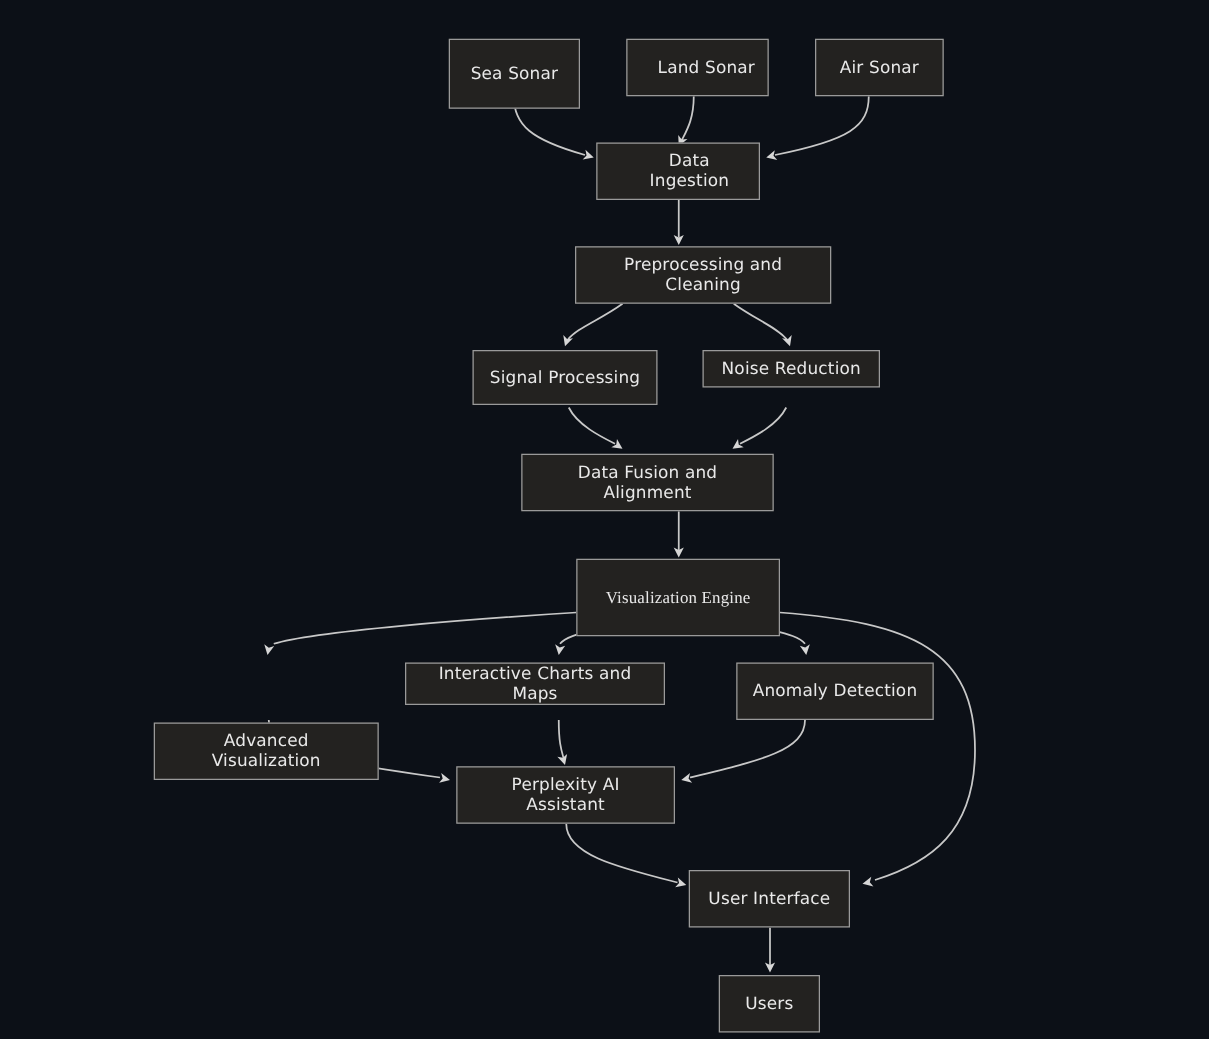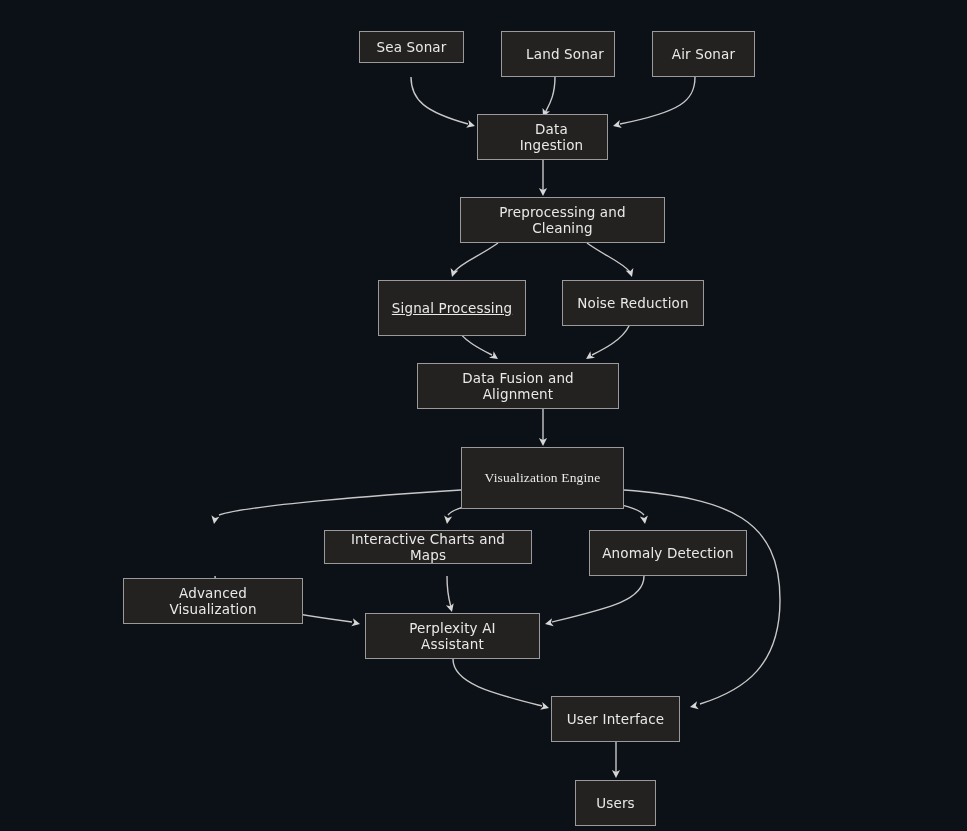--- a/index.html
+++ b/index.html
@@ -93,39 +93,39 @@
       <polygon points="0,0 -8.06,-4.056 -5.9799999999999995,0 -8.06,4.056" class="arrow-head" transform="translate(452,612) rotate(74)"></polygon>
       <path d="M 644,576 C 644,600 610,608 552,622" class="edge-path"></path>
       <polygon points="0,0 -8.06,-4.056 -5.9799999999999995,0 -8.06,4.056" class="arrow-head" transform="translate(545,624) rotate(168)"></polygon>
       <path d="M 453,659 C 453,684 495,694 542,706" class="edge-path"></path>
       <polygon points="0,0 -8.06,-4.056 -5.9799999999999995,0 -8.06,4.056" class="arrow-head" transform="translate(549,708) rotate(15)"></polygon>
       <path d="M 616,742 L 616,772" class="edge-path"></path>
       <polygon points="0,0 -8.06,-4.056 -5.9799999999999995,0 -8.06,4.056" class="arrow-head" transform="translate(616,778) rotate(90)"></polygon>
     </svg>
 
   <div id="node-layer">
-      <div class="node" style="left: 359px; top: 31px; width: 105px; height: 32px;">
+      <div class="node" style="left: 359px; top: 31px; width: 105px; height: 56px;">
         <span>Sea Sonar</span>
       </div>
       <div class="node" style="left: 501px; top: 31px; width: 114px; height: 46px; justify-content: flex-end;">
         <span>Land Sonar</span>
       </div>
       <div class="node" style="left: 652px; top: 31px; width: 103px; height: 46px;">
         <span>Air Sonar</span>
       </div>
       <div class="node" style="left: 477px; top: 114px; width: 131px; height: 46px; padding-left: 28px;">
         <span>Data Ingestion</span>
       </div>
       <div class="node" style="left: 440px; top: 197px; width: 205px; height: 46px; margin-left: 20px;">
         <span>Preprocessing and Cleaning</span>
       </div>
-      <div class="node" style="left: 378px; top: 280px; width: 148px; height: 56px; text-decoration: underline;">
+      <div class="node" style="left: 378px; top: 280px; width: 148px; height: 44px;">
         <span>Signal Processing</span>
       </div>
-      <div class="node" style="left: 562px; top: 280px; width: 142px; height: 46px;">
+      <div class="node" style="left: 562px; top: 280px; width: 142px; height: 30px;">
         <span>Noise Reduction</span>
       </div>
       <div class="node" style="left: 417px; top: 363px; width: 202px; height: 46px;">
         <span>Data Fusion and Alignment</span>
       </div>
       <div class="node" style="left: 461px; top: 447px; width: 163px; height: 62px; font-family: Liberation Serif, serif;">
         <span>Visualization Engine</span>
       </div>
       <div class="node" style="left: 123px; top: 530px; width: 180px; height: 46px; margin-top: 48px;">
         <span>Advanced Visualization</span>

